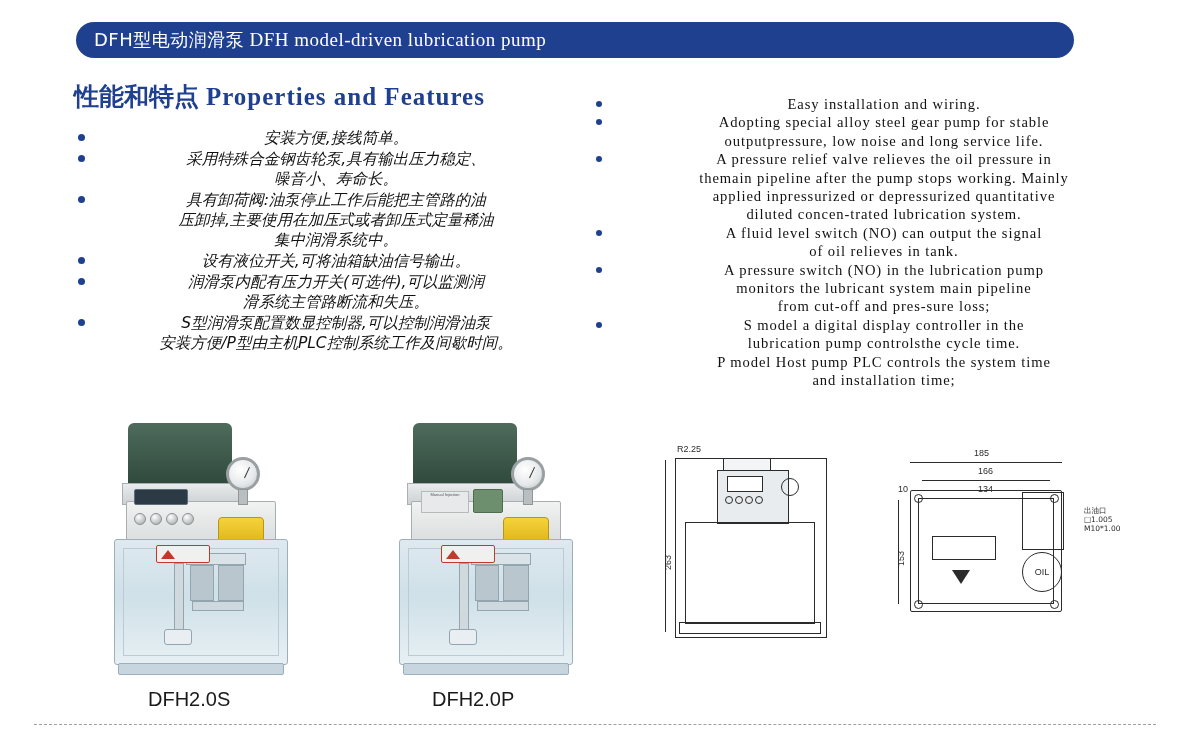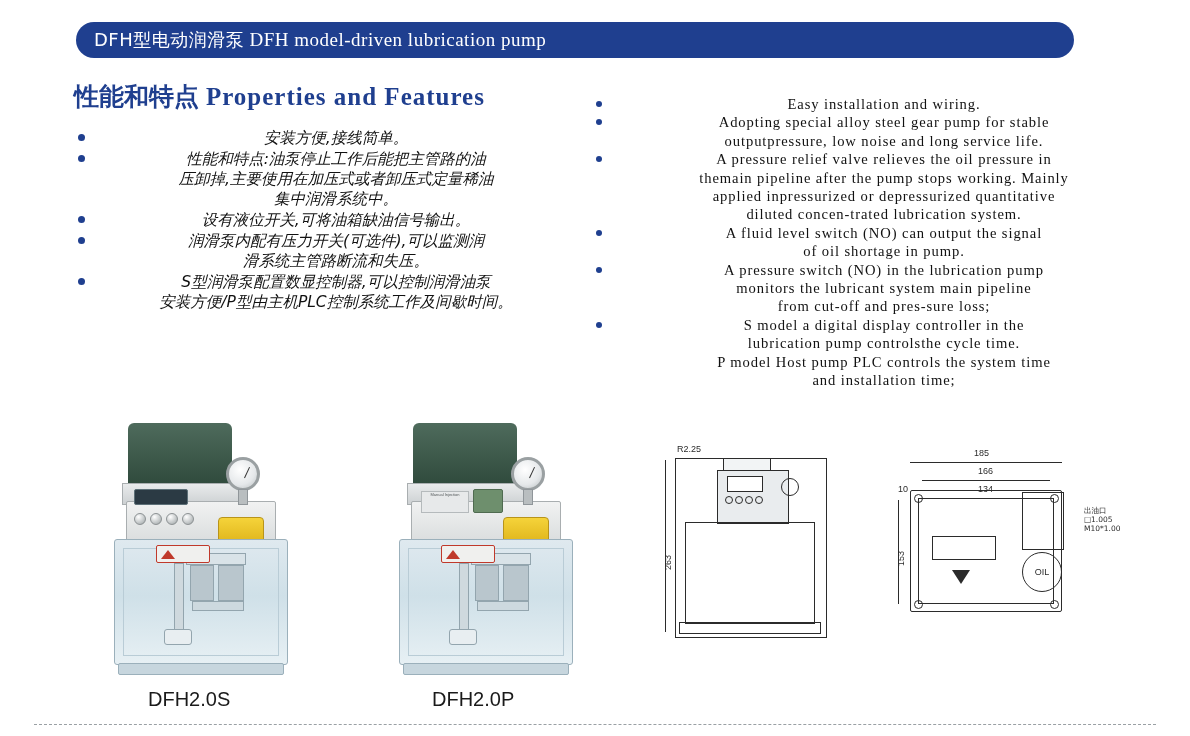--- a/index.html
+++ b/index.html
@@ -552,21 +552,25 @@
   <div class="section-heading">
     <span class="cn">性能和特点</span>
     <span class="en">Properties and Features</span>
   </div>
 
   <ul class="bullet-list list-cn">
     <li>
       <span class="line">安装方便,接线简单。</span>
     </li>
     <li>
-      <span class="line">性能和特点:油泵停止工作后能把主管路的油</span>
+      <span class="line">采用特殊合金钢齿轮泵,具有输出压力稳定、</span>
+      <span class="line">噪音小、寿命长。</span>
+    </li>
+    <li>
+      <span class="line">具有卸荷阀:油泵停止工作后能把主管路的油</span>
       <span class="line">压卸掉,主要使用在加压式或者卸压式定量稀油</span>
       <span class="line">集中润滑系统中。</span>
     </li>
     <li>
       <span class="line">设有液位开关,可将油箱缺油信号输出。</span>
     </li>
     <li>
       <span class="line">润滑泵内配有压力开关(可选件),可以监测润</span>
       <span class="line">滑系统主管路断流和失压。</span>
     </li>
@@ -585,21 +589,21 @@
       <span class="line">outputpressure, low noise and long service life.</span>
     </li>
     <li>
       <span class="line">A pressure relief valve relieves the oil pressure in</span>
       <span class="line">themain pipeline after the pump stops working. Mainly</span>
       <span class="line">applied inpressurized or depressurized quantitative</span>
       <span class="line">diluted concen-trated lubrication system.</span>
     </li>
     <li>
       <span class="line">A fluid level switch (NO) can output the signal</span>
-      <span class="line">of oil shortage in pump.</span>
+      <span class="line">of oil relieves in tank.</span>
     </li>
     <li>
       <span class="line">A pressure switch (NO) in the lubrication pump</span>
       <span class="line">monitors the lubricant system main pipeline</span>
       <span class="line">from cut-off and pres-sure loss;</span>
     </li>
     <li>
       <span class="line">S model a digital display controller in the</span>
       <span class="line">lubrication pump controlsthe cycle time.</span>
       <span class="line">P model Host pump PLC controls the system time</span>

